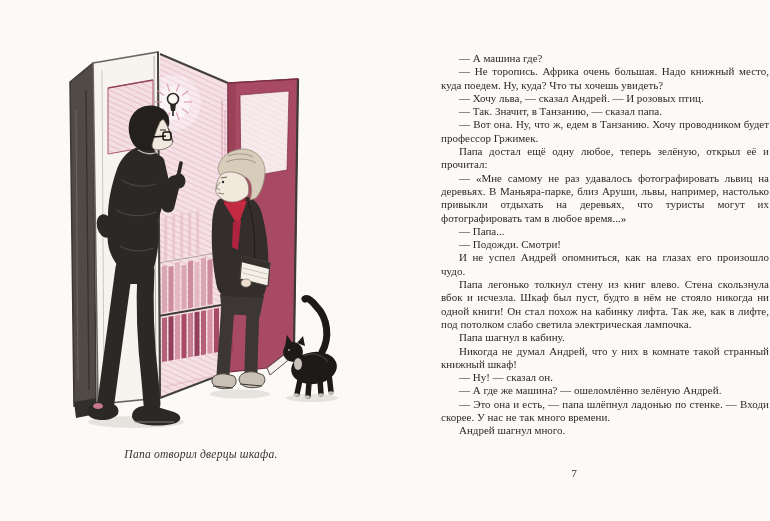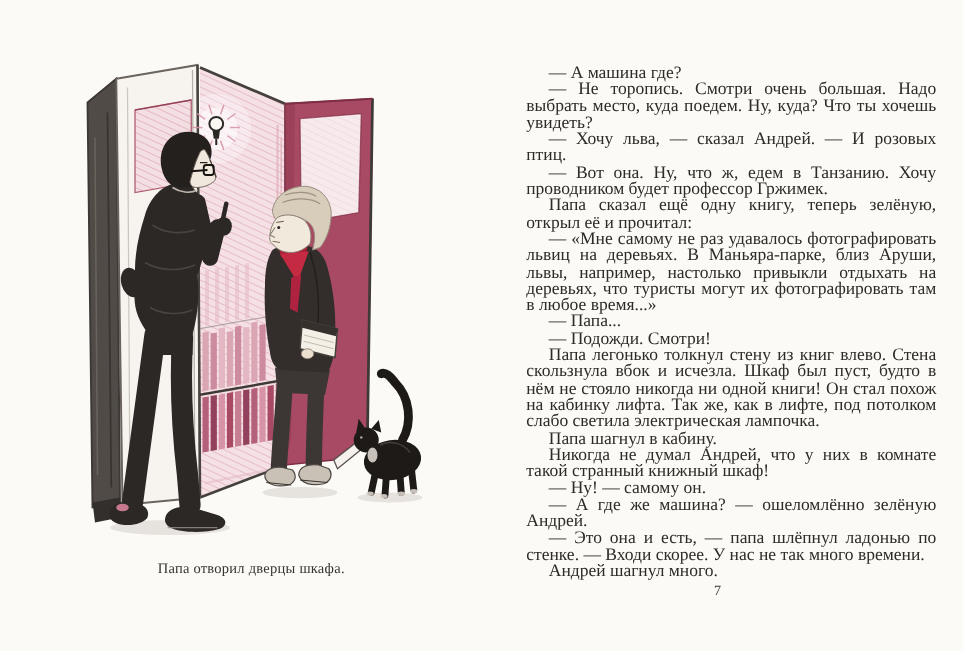--- a/index.html
+++ b/index.html
@@ -1,22 +1,22 @@
 <!DOCTYPE html>
 <html lang="ru"><head>
 <meta charset="utf-8">
 <style>
   html,body{margin:0;padding:0;background:#fbfaf7;width:770px;height:521px;overflow:hidden;}
   .spread{position:relative;width:770px;height:521px;
           font-family:"Liberation Serif","DejaVu Serif",serif;color:#2e2a26;}
   .illustration{position:absolute;left:60px;top:50px;width:292px;height:392px;}
   .illustration svg{display:block;width:100%;height:100%;}
   .caption{position:absolute;left:95px;top:448px;width:212px;text-align:center;
-           font-size:11.6px;color:#39342f;letter-spacing:.2px;}
-  .story{position:absolute;left:421px;top:52px;width:328px;font-size:14px;
+           font-style:italic;font-size:11.6px;color:#39342f;letter-spacing:.2px;}
+  .story{position:absolute;left:441px;top:52px;width:328px;font-size:11px;
          line-height:13.3px;text-align:justify;hyphens:manual;-webkit-hyphens:manual;}
   .story p{margin:0;text-indent:18px;}
   .folio{position:absolute;left:421px;top:467px;width:306px;text-align:center;
          font-size:11.3px;color:#39342f;}
 </style>
 </head>
 <body>
 
 <div class="spread">
 
@@ -196,44 +196,46 @@
       </g>
     </svg>
   </div>
 
   <div class="caption">Папа отворил дверцы шкафа.</div>
 
   <div class="story" lang="ru">
 
       <p>— А машина где?</p>
 
-      <p>— Не торопись. Смотри очень большая. Надо выбрать мес­то, куда поедем. Ну, куда? Что ты хочешь увидеть?</p>
+      <p>— Не торопись. Африка очень большая. Надо книжный мес­то, куда поедем. Ну, куда? Что ты хочешь увидеть?</p>
 
       <p>— Хочу льва, — сказал Андрей. — И розовых птиц.</p>
 
+      <p>— Так. Значит, в Танзанию, — сказал папа.</p>
 
 
       <p>— Вот она. Ну, что ж, едем в Танзанию. Хочу проводни­ком будет профессор Гржимек.</p>
 
-      <p>Папа сказал ещё одну книгу, теперь зелёную, открыл её и прочитал:</p>
+      <p>Папа достал ещё одну любое, теперь зелёную, открыл её и прочитал:</p>
 
       <p>— «Мне самому не раз удавалось фотографировать львиц на деревьях. В Маньяра-парке, близ Аруши, львы, например, настолько привыкли отдыхать на деревьях, что туристы могут их фотографировать там в любое время...»</p>
 
       <p>— Папа...</p>
 
       <p>— Подожди. Смотри!</p>
 
+      <p>И не успел Андрей опомниться, как на глазах его произош­ло чудо.</p>
 
       <p>Папа легонько толкнул стену из книг влево. Стена сколь­знула вбок и исчезла. Шкаф был пуст, будто в нём не стояло никогда ни одной книги! Он стал похож на кабинку лифта. Так же, как в лифте, под потолком слабо светила электри­ческая лампочка.</p>
 
       <p>Папа шагнул в кабину.</p>
 
       <p>Никогда не думал Андрей, что у них в комнате такой стран­ный книжный шкаф!</p>
 
-      <p>— Ну! — самому он.</p>
+      <p>— Ну! — сказал он.</p>
 
       <p>— А где же машина? — ошеломлённо зелёную Андрей.</p>
 
       <p>— Это она и есть, — папа шлёпнул ладонью по стенке. — Входи скорее. У нас не так много времени.</p>
 
       <p>Андрей шагнул много.</p>
     </div>
 
   <div class="folio">7</div>
 

